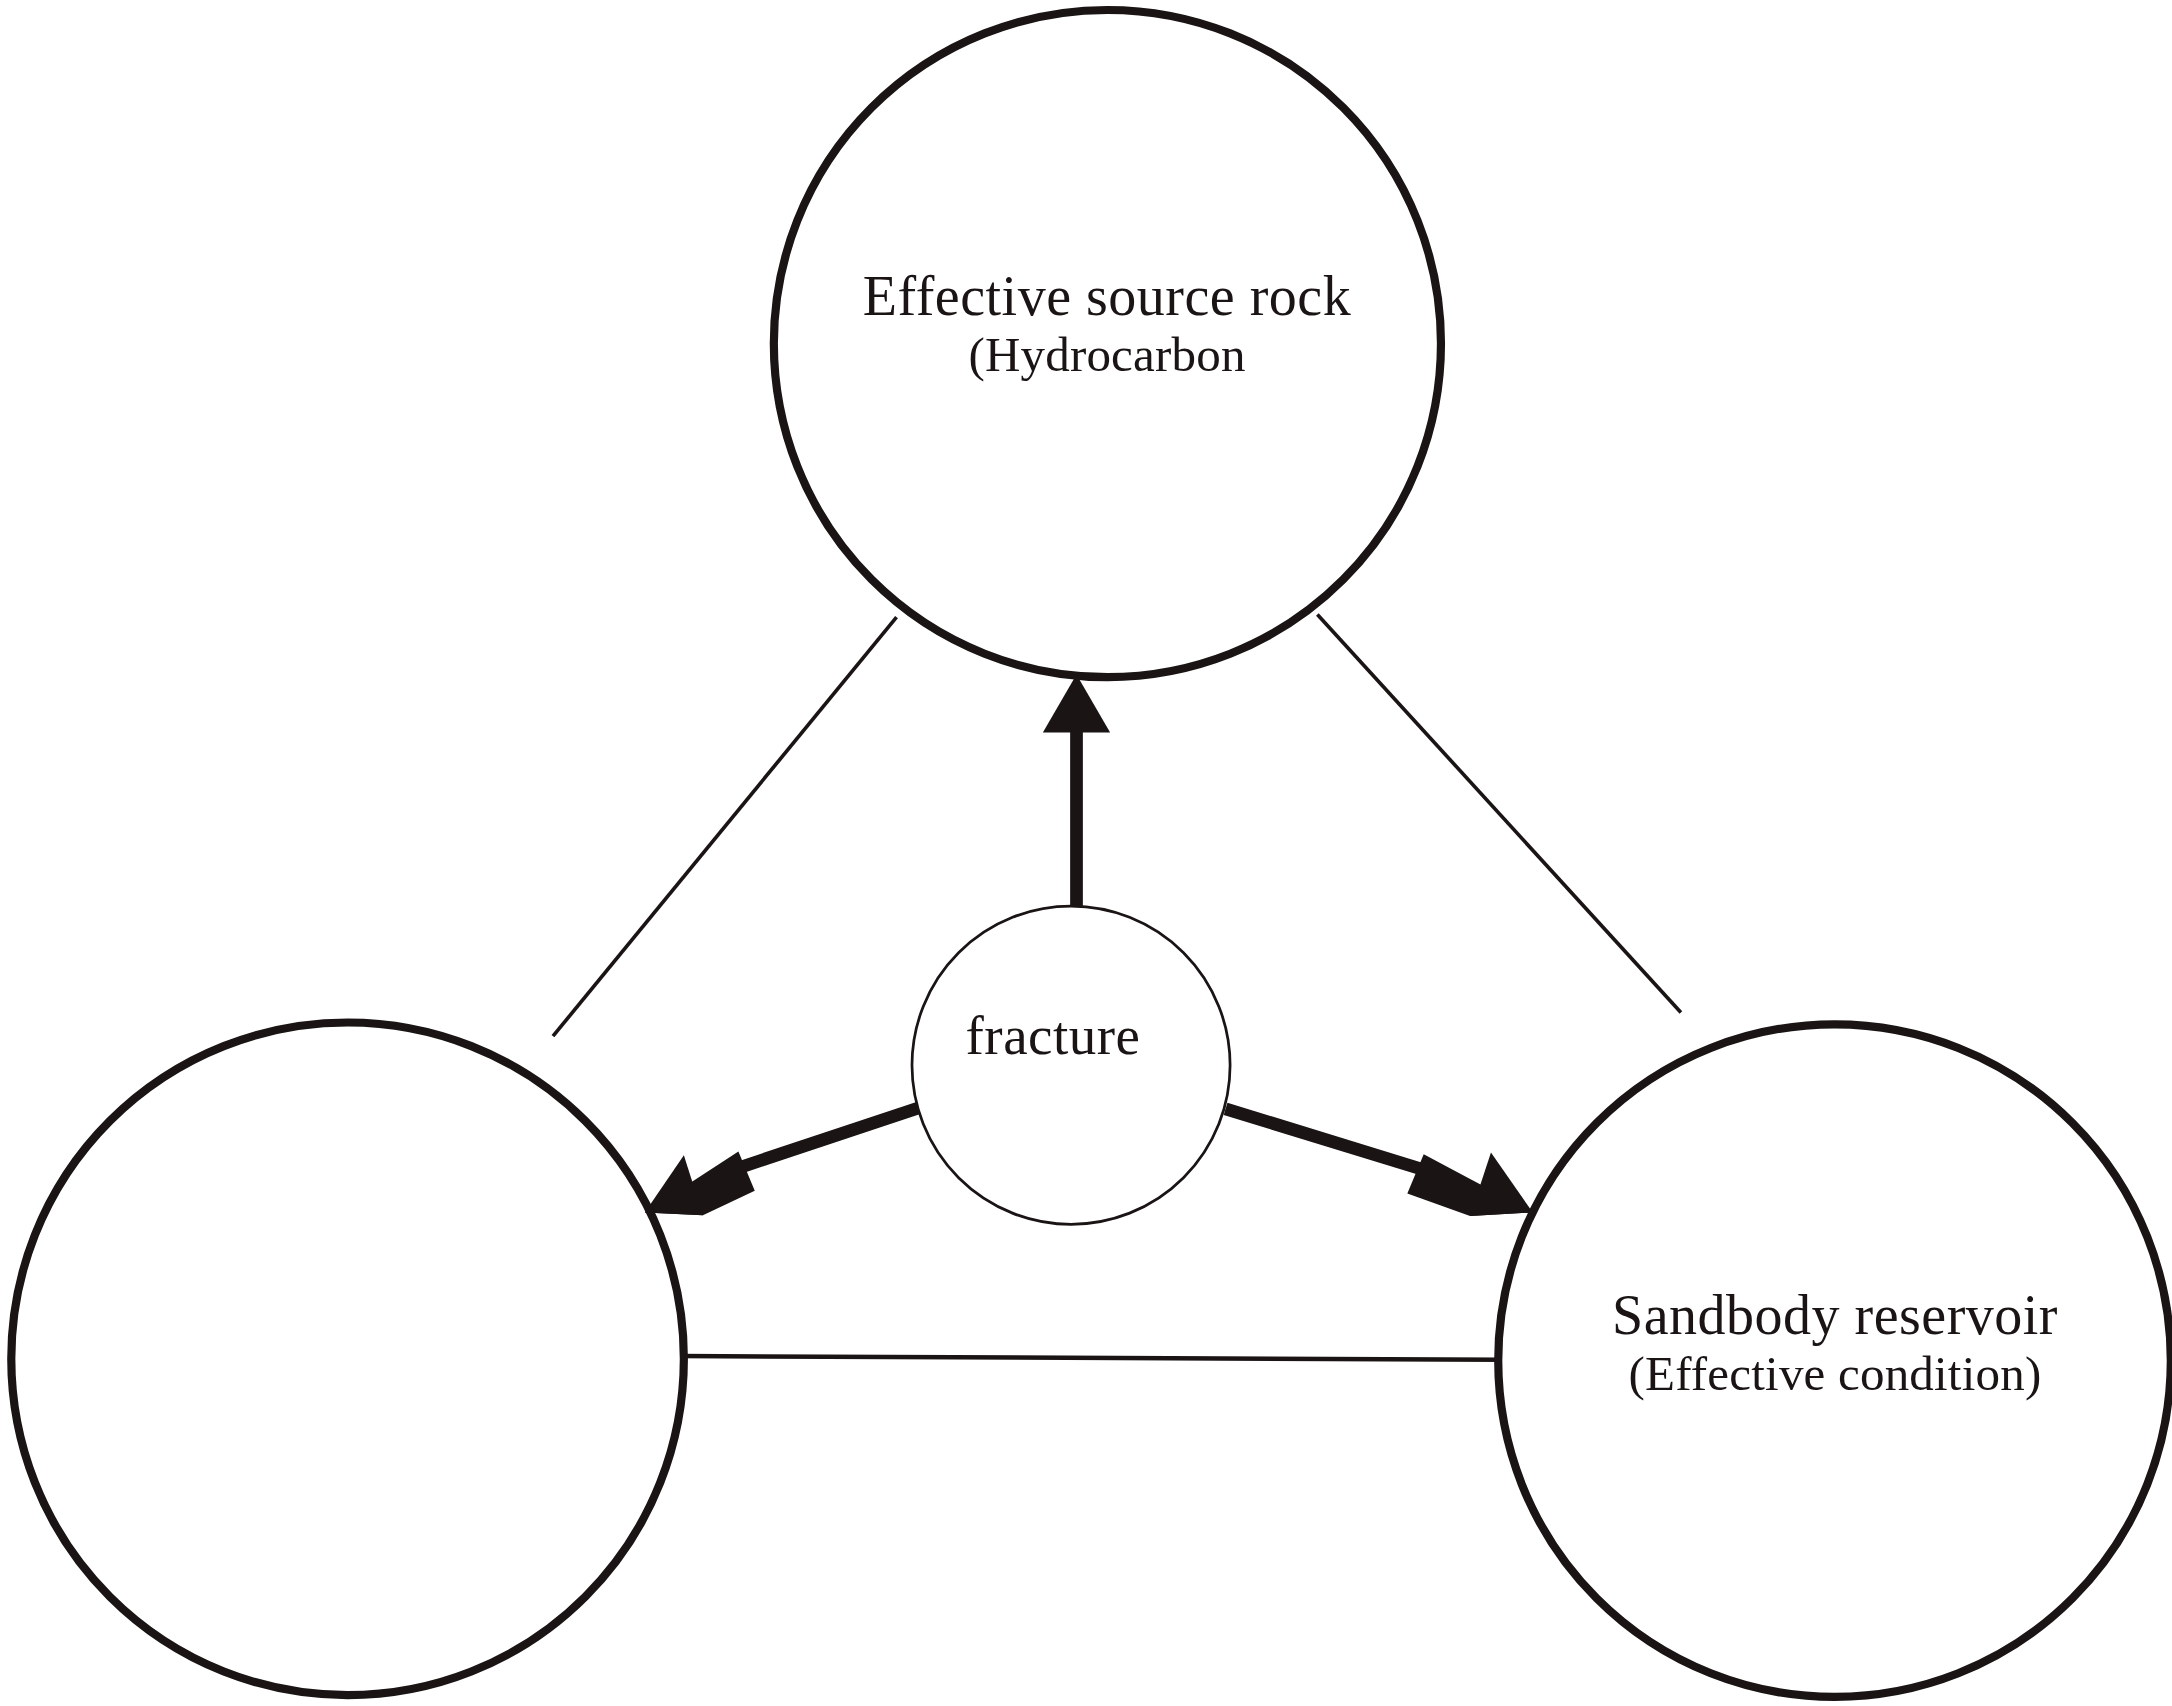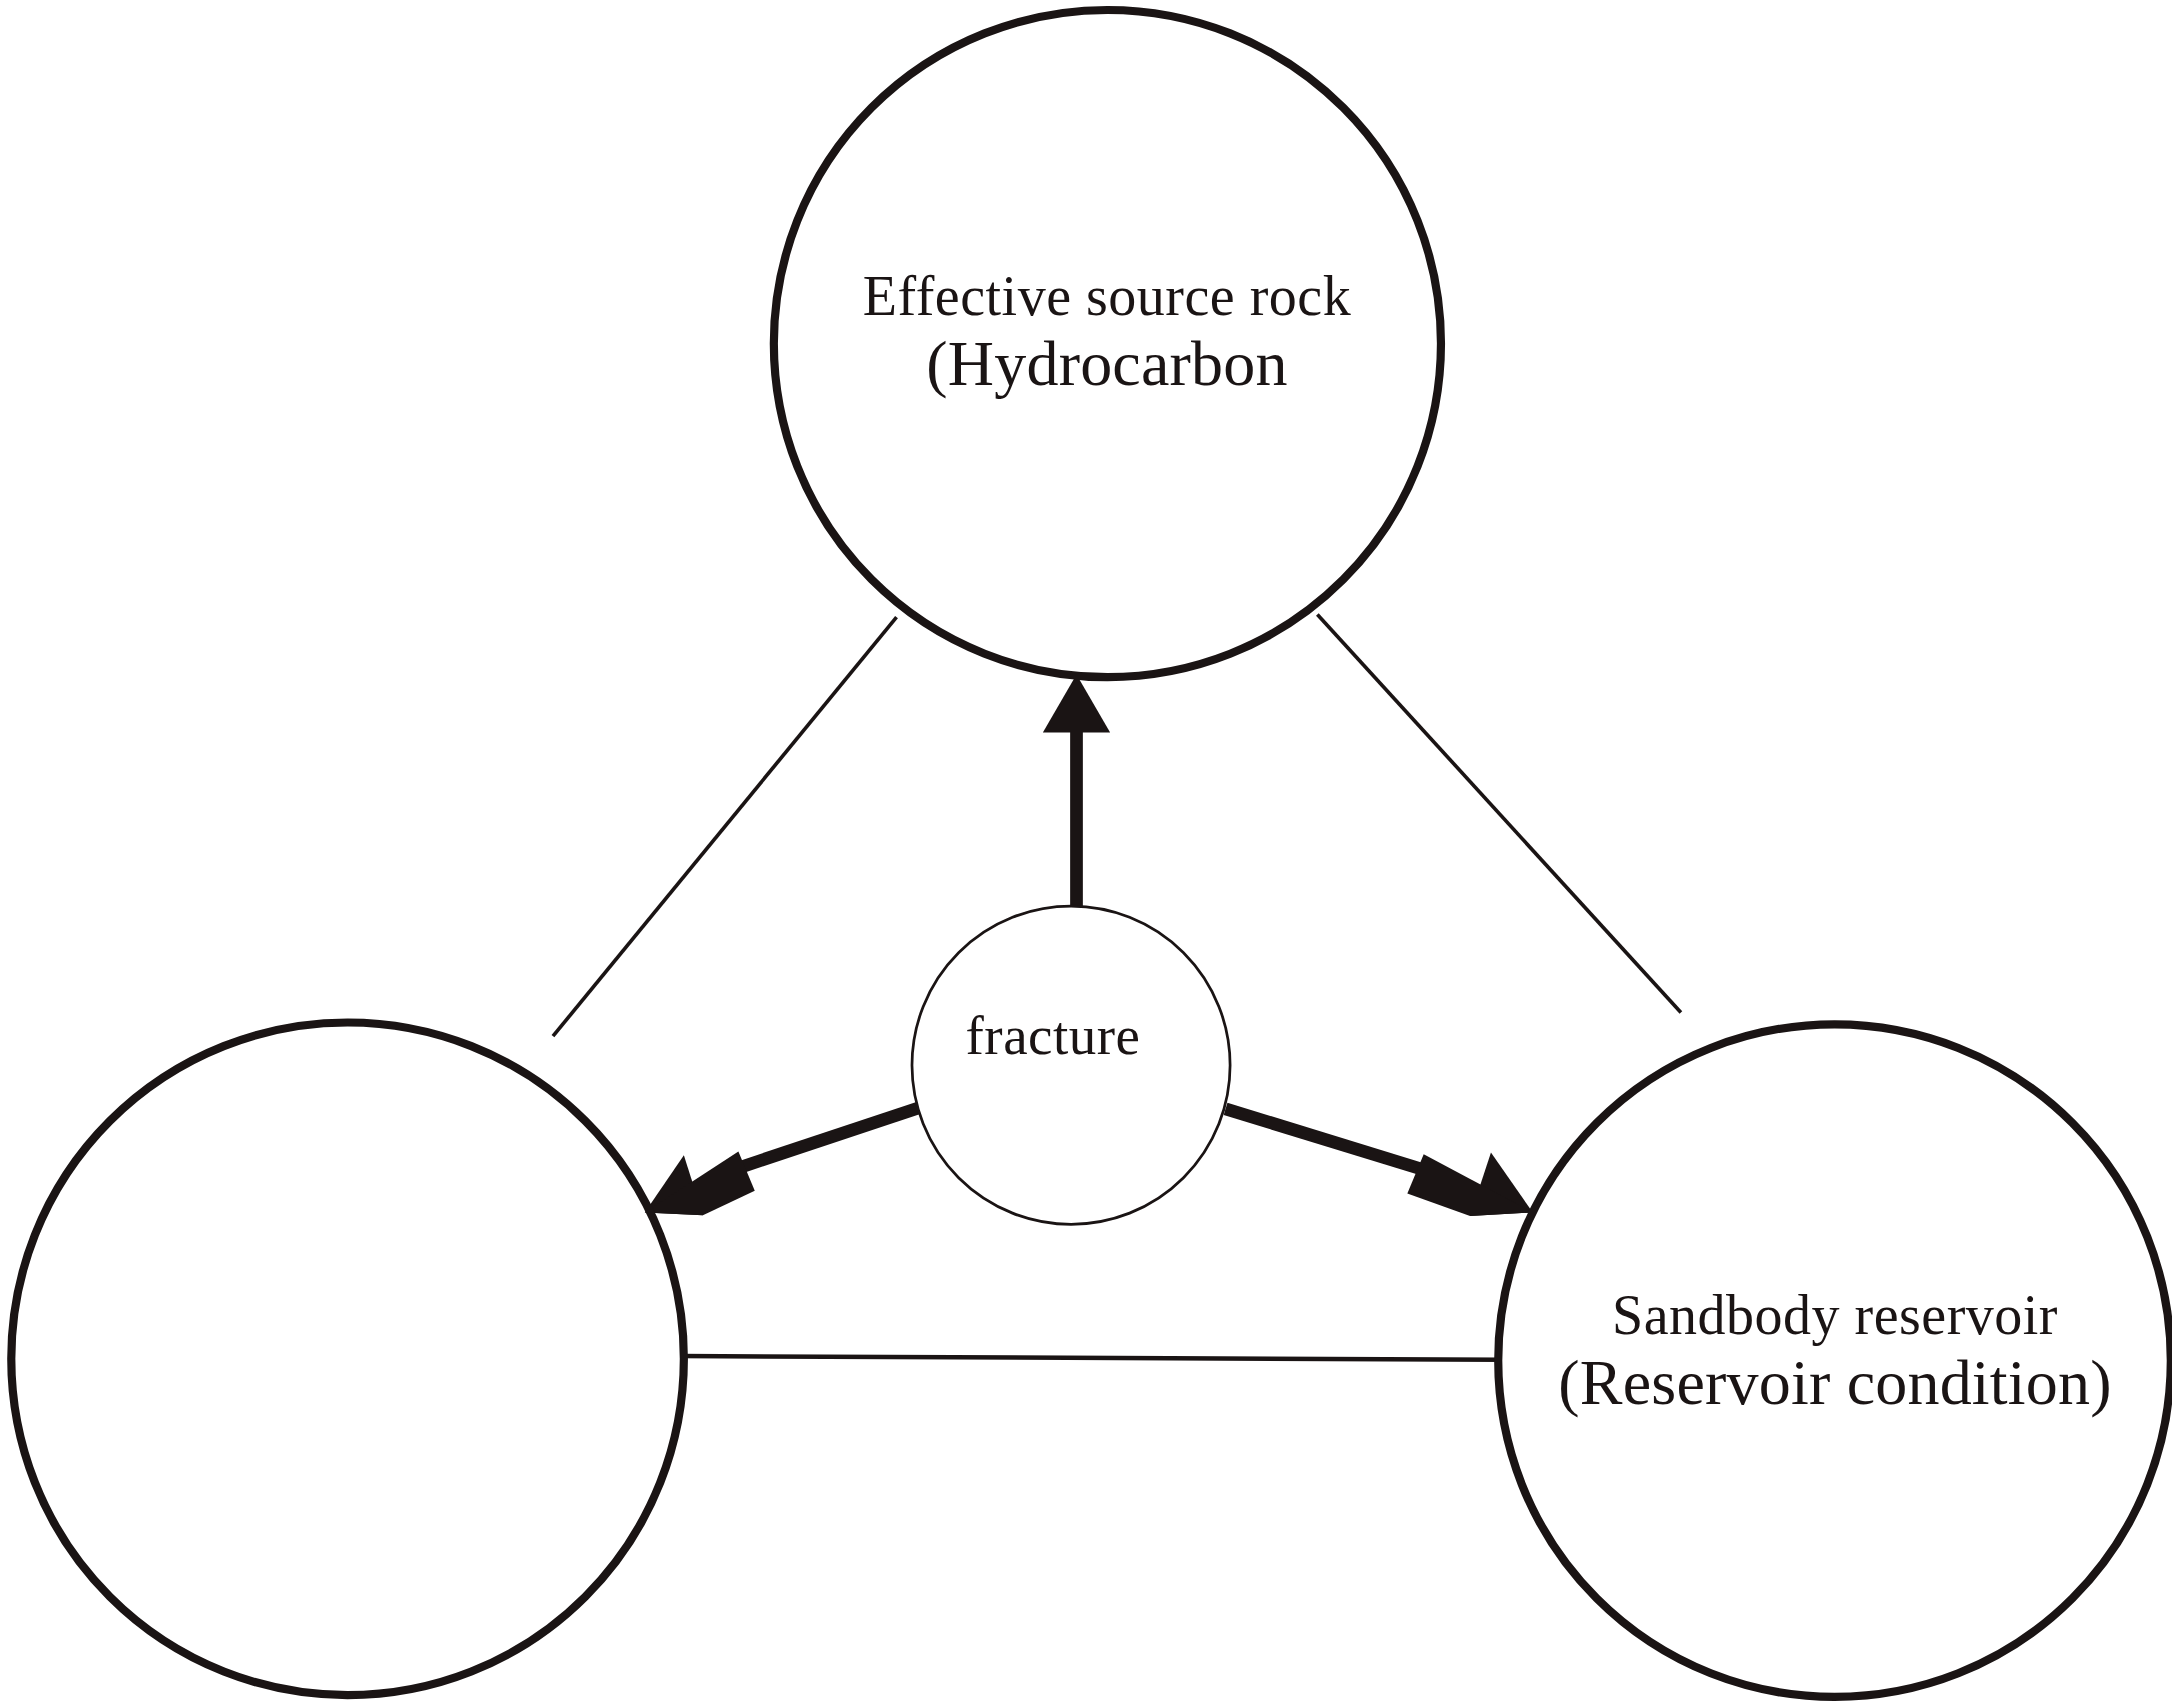--- a/index.html
+++ b/index.html
@@ -35,21 +35,21 @@
     white-space: nowrap;
     pointer-events: none;
   }
   .node-label .line-primary {
     display: block;
     font-size: 56px;
     letter-spacing: 0.5px;
   }
   .node-label .line-secondary {
     display: block;
-    font-size: 64px;
+    font-size: 49px;
     letter-spacing: 0.2px;
   }
   #label-source-rock {
     left: 1107px;
     top: 265px;
     transform: translateX(-50%);
   }
   #label-sandbody {
     left: 347px;
     top: 1284px;
@@ -109,21 +109,21 @@
   </svg>
 
   <div class="node-label" id="label-source-rock">
     <span class="line-primary">Effective source rock</span>
     <span class="line-secondary">(Hydrocarbon</span>
   </div>
 
 
   <div class="node-label" id="label-reservoir">
     <span class="line-primary">Sandbody reservoir</span>
-    <span class="line-secondary">(Reservoir condition)</span>
+    <span class="line-secondary">(Effective condition)</span>
   </div>
 
   <div class="node-label" id="label-fracture">
     <span class="line-primary">fracture</span>
   </div>
 
 </div>
 
 
 </body></html>

